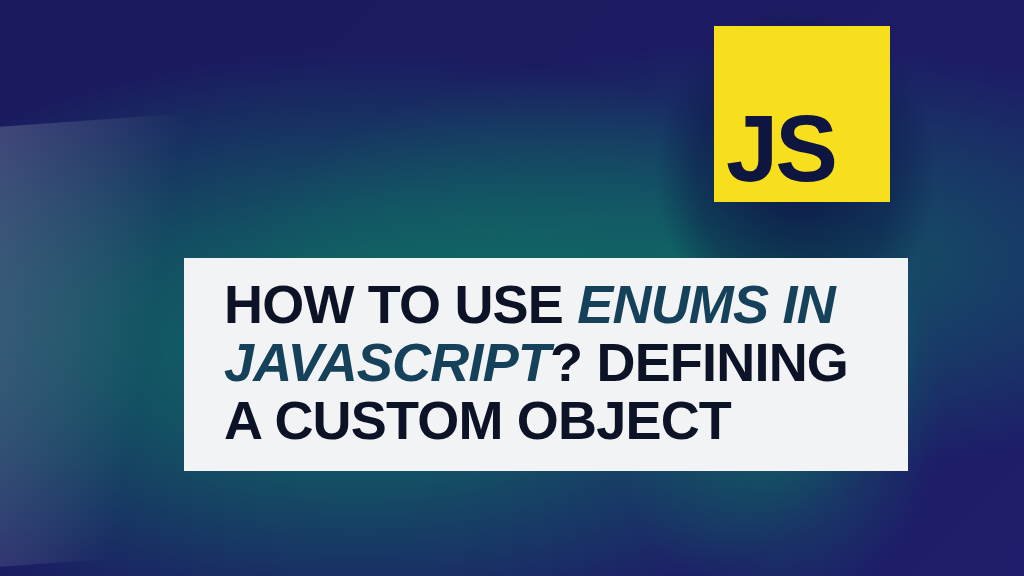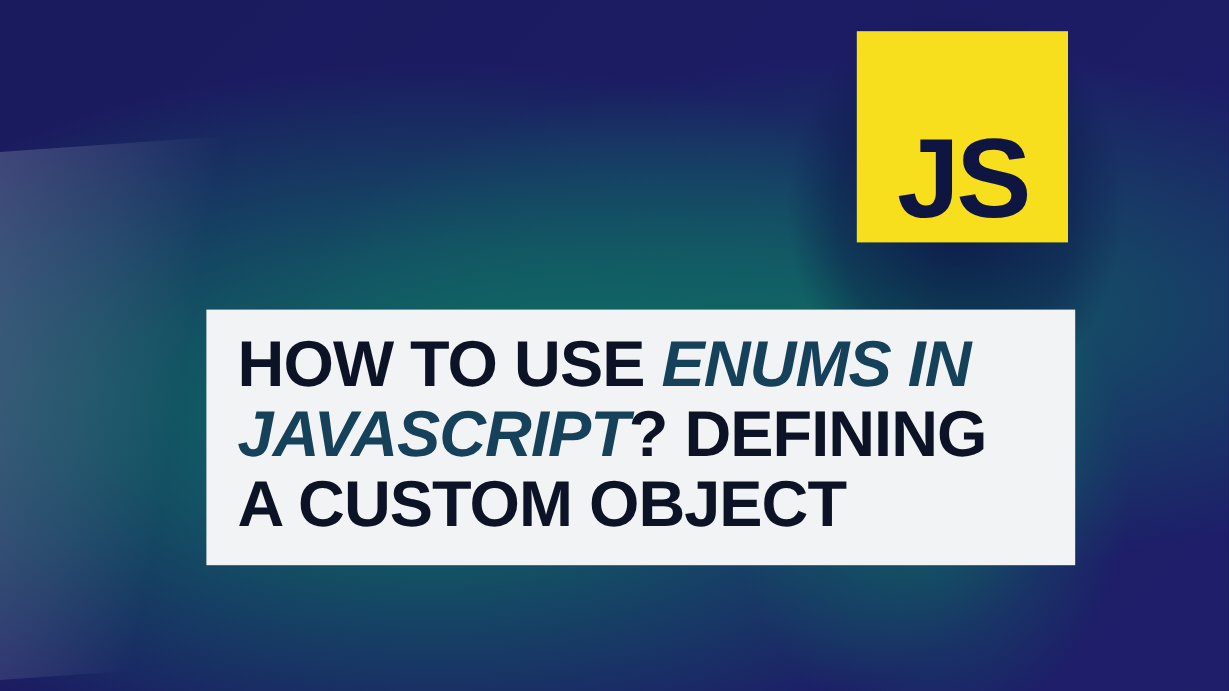--- a/index.html
+++ b/index.html
@@ -38,38 +38,38 @@
     }
     .js-logo {
       position: absolute;
       top: 26px;
       right: 134px;
       width: 176px;
       height: 176px;
       background: #f7df1e;
       display: flex;
       align-items: flex-end;
-      justify-content: center;
+      justify-content: flex-start;
       padding: 6px 12px;
     }
     .js-logo span {
       font-family: 'Arial Black', Arial, sans-serif;
       font-weight: 900;
       font-size: 94px;
       color: #0d1540;
       line-height: 1;
       letter-spacing: -3px;
     }
     .title-box {
       position: absolute;
-      left: 172px;
+      left: 184px;
       top: 258px;
       width: 724px;
       background: #f1f3f4;
-      padding: 18px 26px 22px 26px;
+      padding: 18px 26px 22px 40px;
     }
     .title-text {
       font-family: 'Arial Black', Arial, sans-serif;
       font-weight: 900;
       font-size: 54px;
       line-height: 1.07;
       letter-spacing: -0.8px;
       text-transform: uppercase;
       color: #0d1326;
     }

